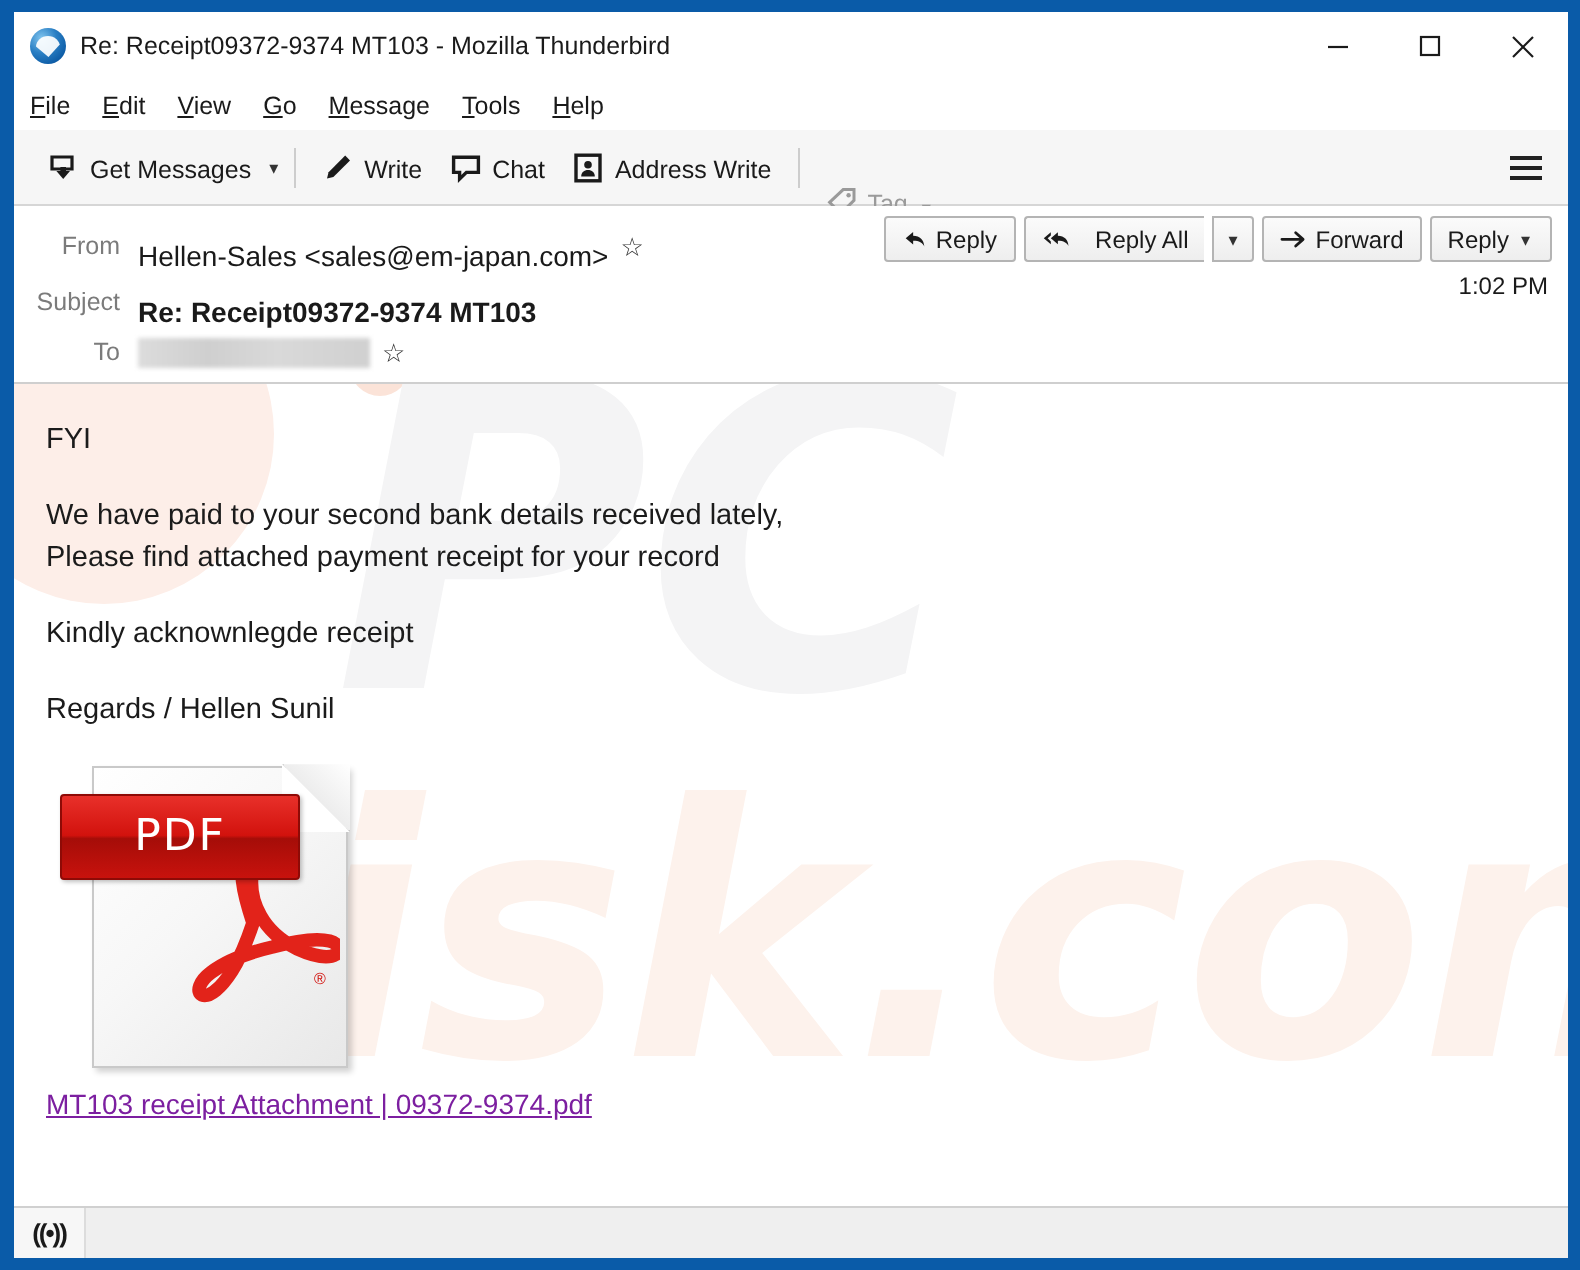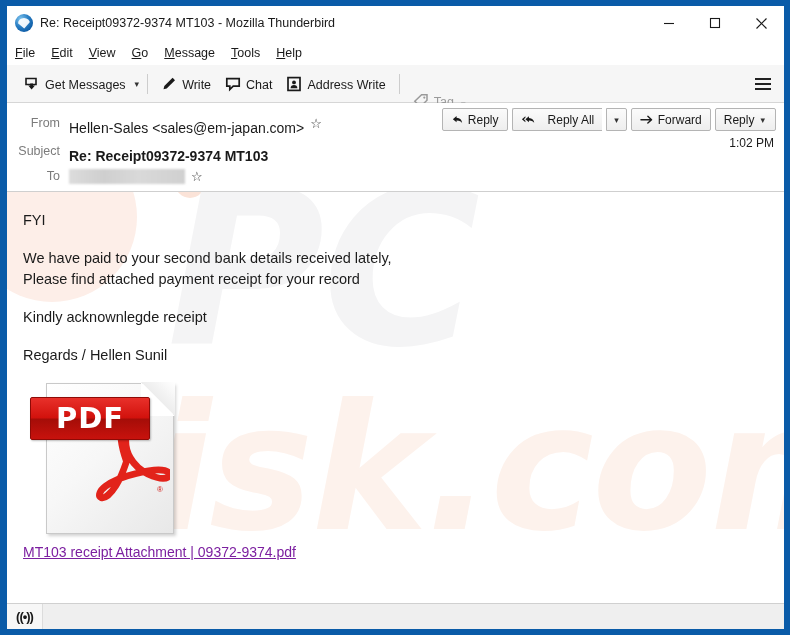--- a/index.html
+++ b/index.html
@@ -281,22 +281,22 @@
     width: 120px; height: 43px;
     background: linear-gradient(180deg,#e8302a 0%,#d2120d 48%,#a50d08 52%,#c8120d 100%);
     border: 1px solid #8e0a06;
     border-radius: 2px;
     display: flex; align-items: center; justify-content: center;
     box-shadow: 1px 1px 2px rgba(0,0,0,.25);
   }
   .pdf-badge span {
     color: #ffffff;
     font-family: "DejaVu Sans", sans-serif;
-    font-weight: bold;
-    font-size: 29px;
+    font-weight: normal;
+    font-size: 22px;
     letter-spacing: 1px;
     line-height: 1;
   }
   .acro {
     position: absolute;
     left: 46px; top: 44px;
     width: 78px; height: 75px;
     color: #e2231a;
   }
   .pdf-word {

